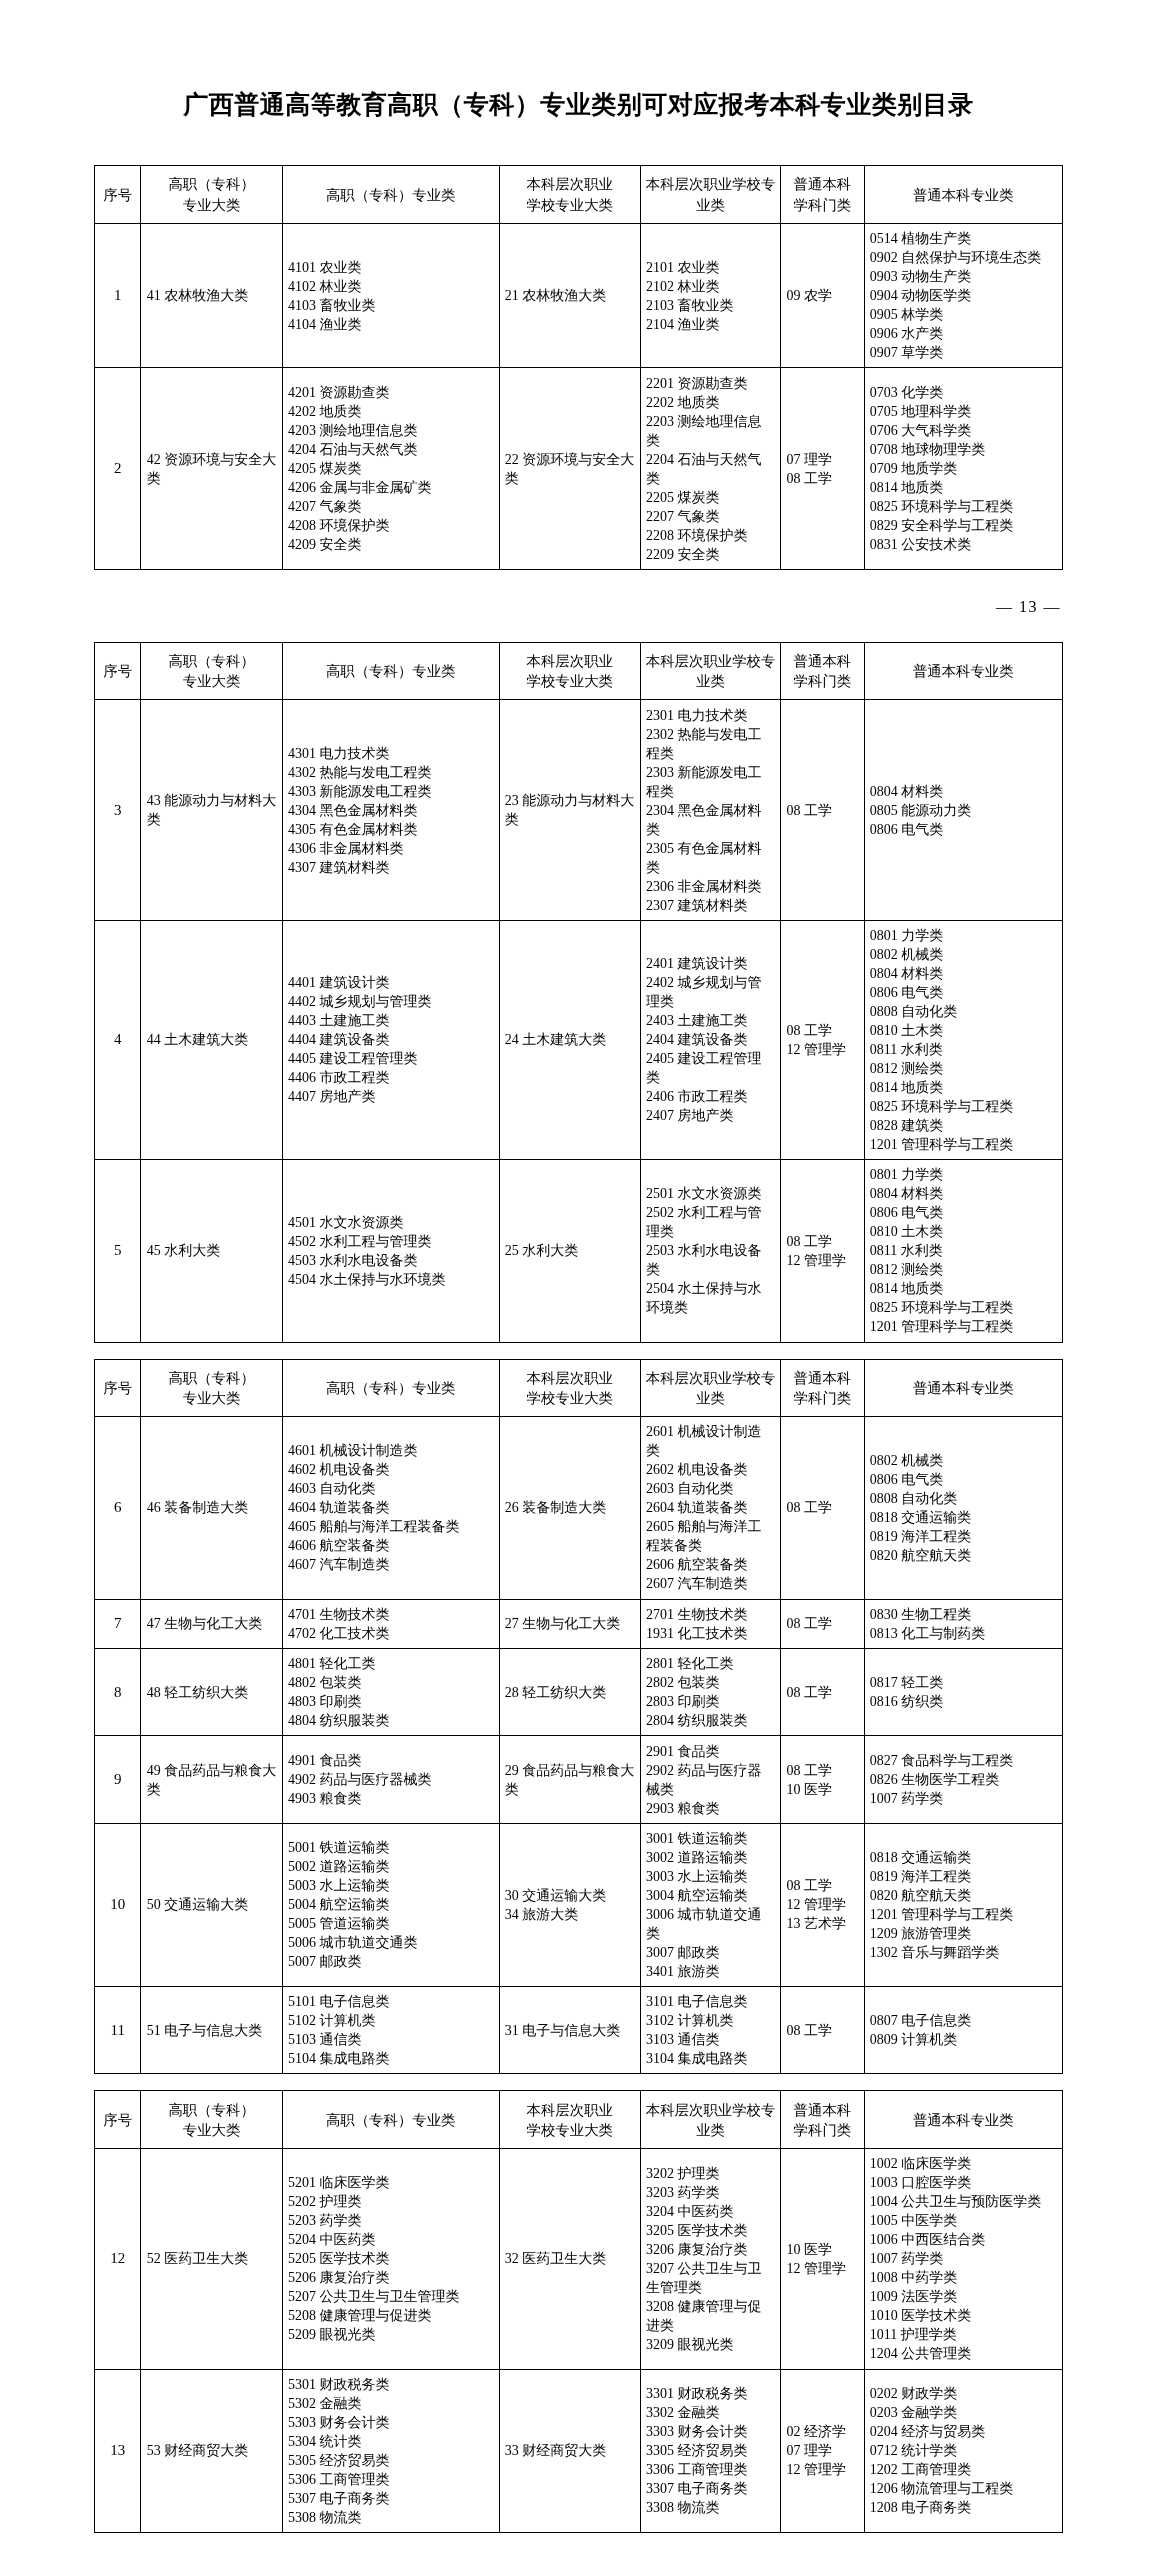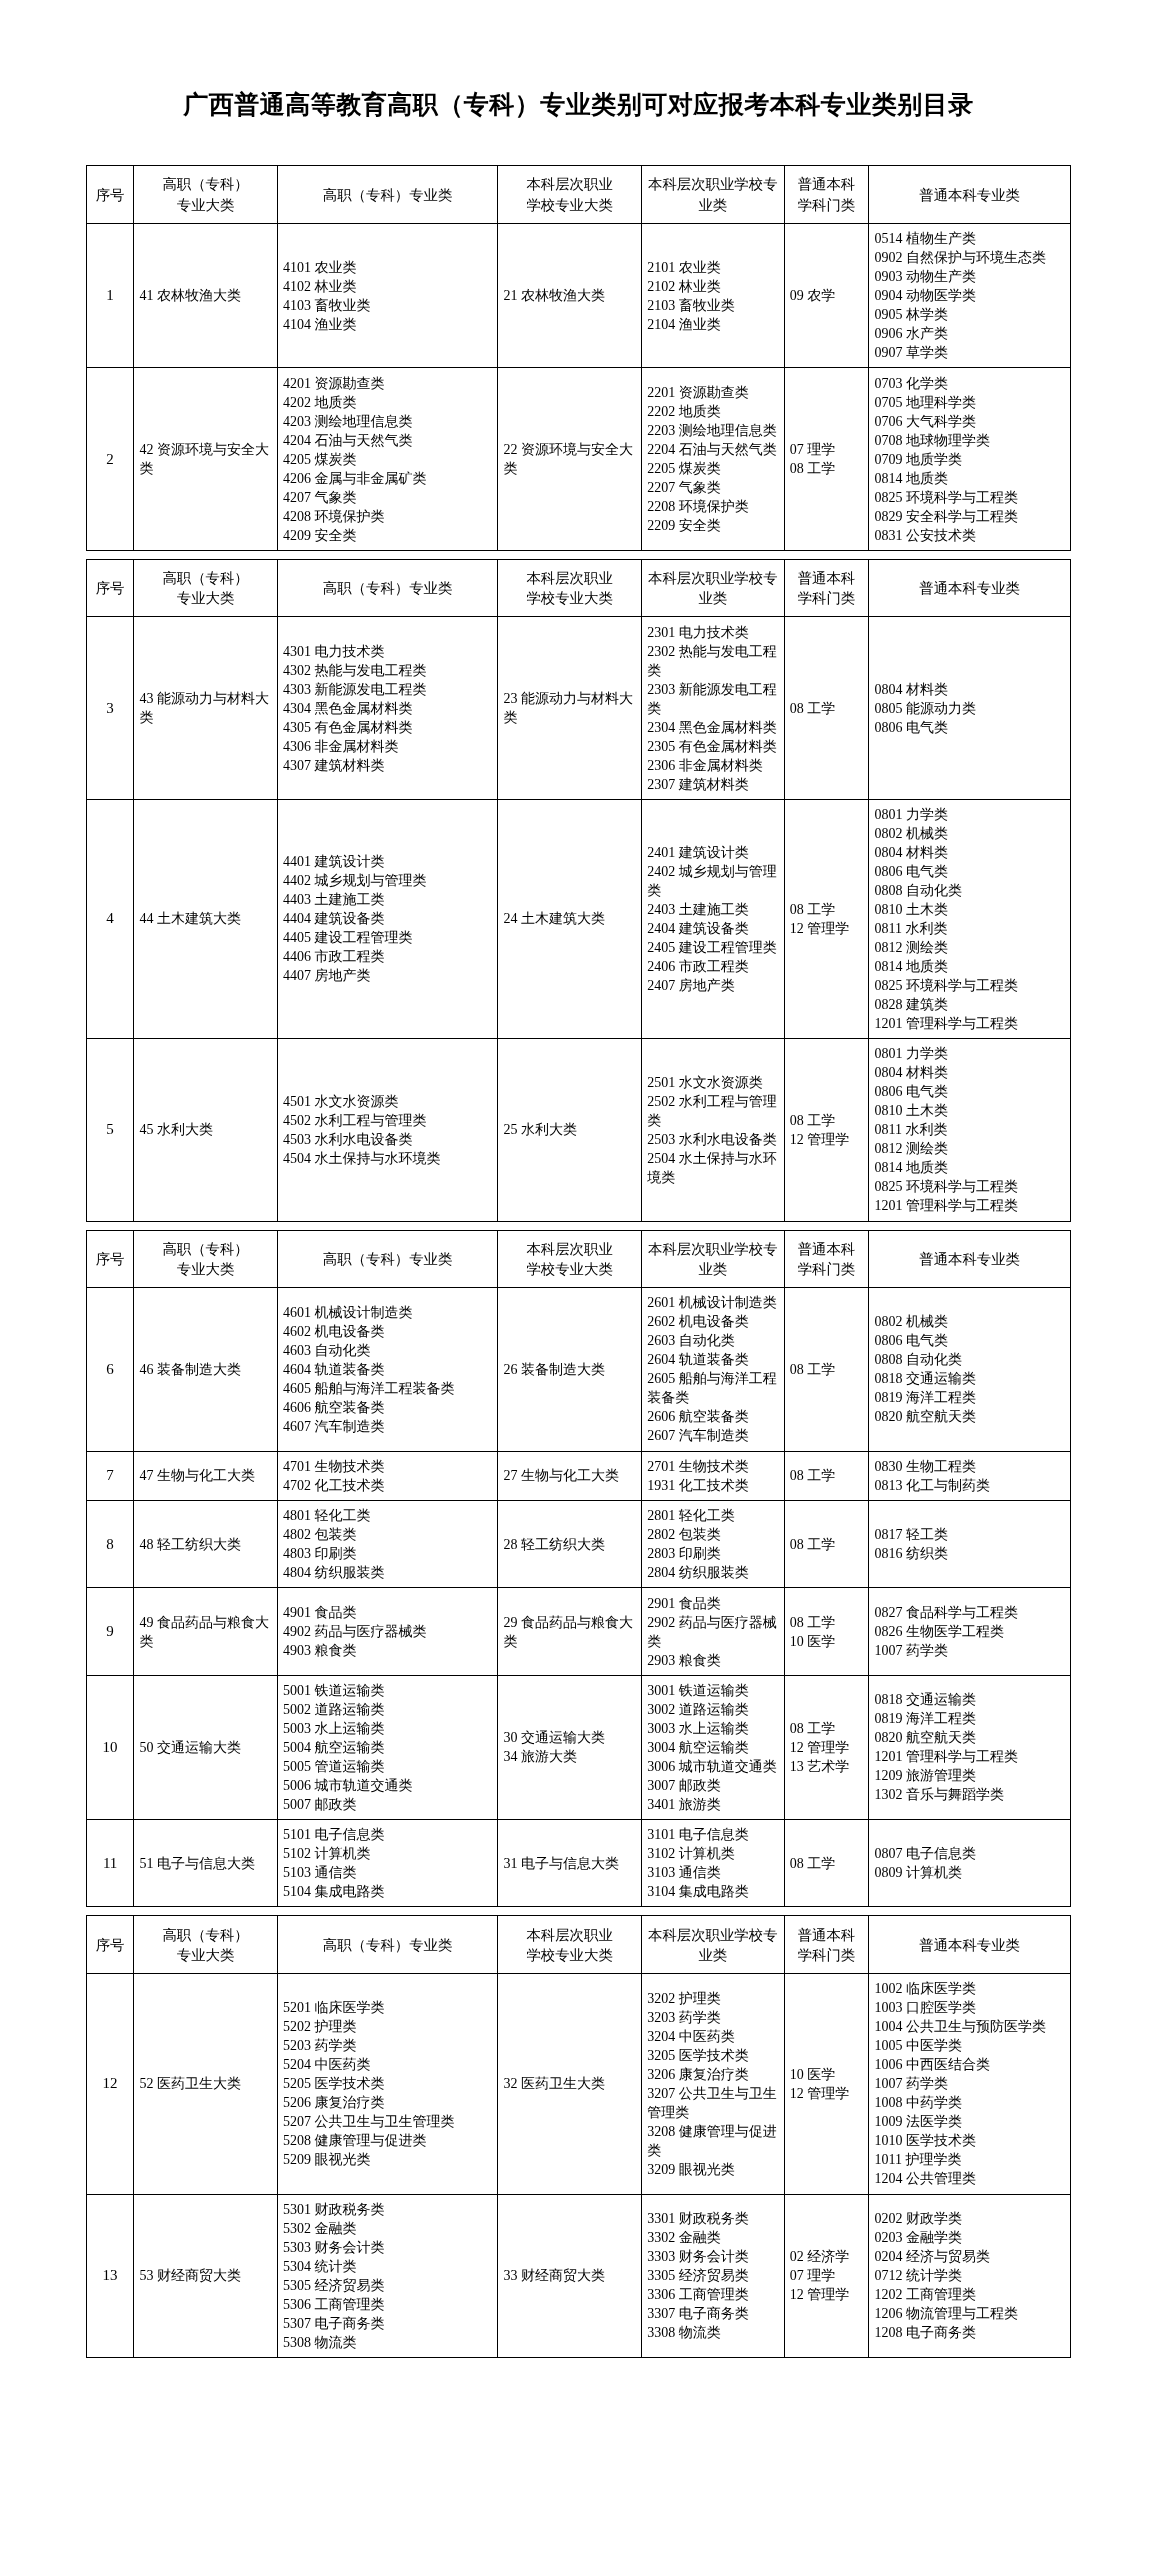--- a/index.html
+++ b/index.html
@@ -9,21 +9,21 @@
   .title{font-size:25px;font-weight:700;text-align:center;margin:37px 0 45px 0;line-height:1.25;letter-spacing:0.5px;}
   table.tbl{width:100%;border-collapse:collapse;border:1.5px solid #000;font-size:14px;table-layout:fixed;}
   .tbl th,.tbl td{border:1px solid #000;vertical-align:middle;word-break:break-all;}
   .tbl thead th{padding:8.2px 2.1px;text-align:center;font-weight:400;font-size:14.4px;line-height:1.4;}
   .tbl td{padding:5.2px 5.2px;line-height:19px;text-align:left;}
   .tbl td.c-no{text-align:center;font-size:15px;padding:5.2px 1px;}
   .ln{min-height:19px;}
   .pagenum{font-size:16px;margin:28px 2.1px 26px 2.1px;letter-spacing:1.5px;}
   .pagenum.right{text-align:right;}
   .pagenum.left{text-align:left;}
-  .page{margin:8px;}
+  .page{margin:16px;}
 </style>
 </head>
 <body>
 
 <div class="doc">
   <h1 class="title">广西普通高等教育高职（专科）专业类别可对应报考本科专业类别目录</h1>
   <div id="pages">
       <section class="page">
         <table class="tbl">
           <colgroup>
@@ -133,20 +133,21 @@
                 <div class="ln">0708 地球物理学类</div>
                 <div class="ln">0709 地质学类</div>
                 <div class="ln">0814 地质类</div>
                 <div class="ln">0825 环境科学与工程类</div>
                 <div class="ln">0829 安全科学与工程类</div>
                 <div class="ln">0831 公安技术类</div>
               </td>
             </tr>
           </tbody>
         </table>
+        <div class="pagenum right">— 13 —</div>
       </section>
       <section class="page">
         <table class="tbl">
           <colgroup>
             <col style="width: 4.8%;">
             <col style="width: 14.6%;">
             <col style="width: 22.4%;">
             <col style="width: 14.6%;">
             <col style="width: 14.5%;">
             <col style="width: 8.6%;">

